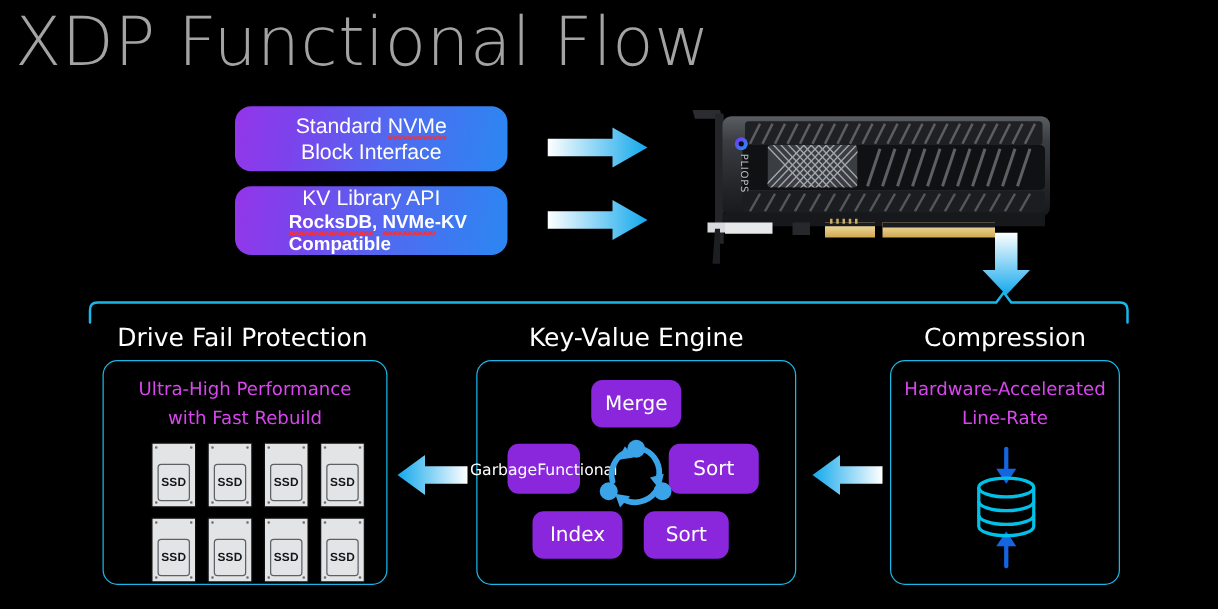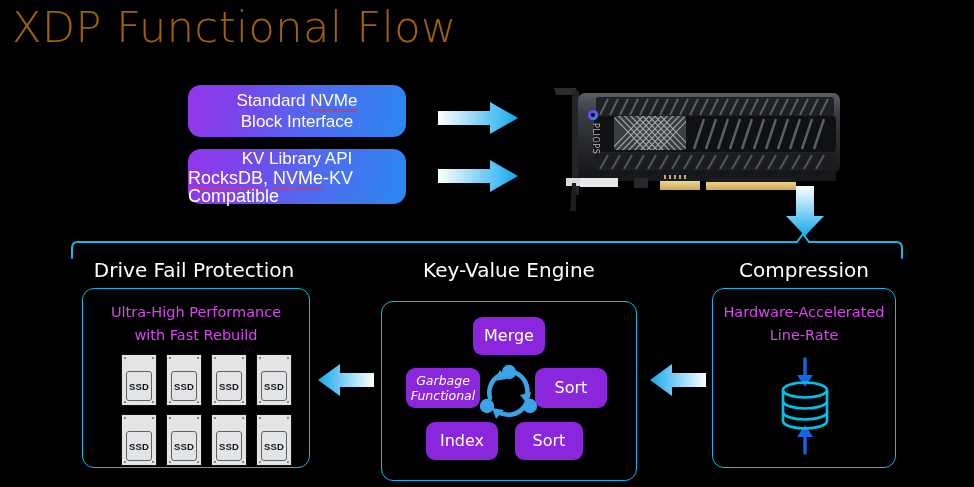--- a/index.html
+++ b/index.html
@@ -1,33 +1,33 @@
 <!DOCTYPE html>
 <html><head>
 <meta charset="utf-8">
 <style>
   html,body{margin:0;padding:0;background:#000;}
   body{width:974px;height:487px;overflow:hidden;font-family:"Liberation Sans",sans-serif;}
   #stage{position:relative;width:974px;height:487px;background:#000;}
 
   .pagetitle{
     position:absolute;left:12px;top:2px;
-    font-size:43px;letter-spacing:.5px;color:#a16207;font-weight:300;
+    font-size:54px;letter-spacing:.5px;color:#a3a3a3;font-weight:300;
     font-family:"DejaVu Sans","Liberation Sans",sans-serif;
   }
 
   
   .ifbox{
     position:absolute;border-radius:13px;
     background:linear-gradient(100deg,#9436ea 0%,#7b43ec 22%,#4f6bf0 58%,#2b87f2 100%);
     display:flex;flex-direction:column;align-items:center;justify-content:center;
     color:#fff;box-sizing:border-box;
   }
   .ifbox .l1{font-size:17px;line-height:21px;font-weight:400;}
-  .ifbox .l2{font-size:18px;line-height:18px;font-weight:400;}
+  .ifbox .l2{font-size:15px;line-height:18px;font-weight:700;padding-left:43px;}
   .sq{ text-decoration:none;
        background-image:linear-gradient(45deg,transparent 40%,#ff2d2d 40%,#ff2d2d 60%,transparent 60%),
                         linear-gradient(-45deg,transparent 40%,#ff2d2d 40%,#ff2d2d 60%,transparent 60%);
        background-size:4px 3px;background-repeat:repeat-x;background-position:0 100%;
        padding-bottom:2px;}
 
   
   .arrowR,.arrowL{position:absolute;}
   .arrowD{position:absolute;}
 
@@ -367,24 +367,24 @@
   <svg class="arrowL" style="left:316px;top:362px;" width="60" height="36" viewBox="0 0 60 36">
     <defs>
         <linearGradient id="gL" x1="1" y1="0" x2="0" y2="0">
       <stop offset="0" stop-color="#ffffff"></stop>
           <stop offset="1" stop-color="#12a8ec"></stop>
         </linearGradient>
       </defs>
     <path d="M58,11 L24,11 L24,2 L2,18 L24,34 L24,25 L58,25 Z" fill="url(#gL)"></path>
   </svg>
 
-  <div class="panel" style="left:381px;top:301px;width:256px;height:180px;">
+  <div class="panel" style="left:381px;top:288px;width:256px;height:180px;">
     <div class="pill" style="left:91px;top:15px;width:72px;height:38px;">Merge</div>
 
-    <div class="pill small" style="left:24px;top:66px;width:74px;height:40px;flex-direction:column;font-style:italic;">
+    <div class="pill small" style="left:24px;top:66px;width:58px;height:40px;flex-direction:row;">
       <span>Garbage</span>
       <span>Functional</span>
     </div>
 
     <div class="pill" style="left:153px;top:66px;width:72px;height:40px;">Sort</div>
 
     <div class="pill" style="left:44px;top:120px;width:72px;height:38px;">Index</div>
 
     <div class="pill" style="left:133px;top:120px;width:68px;height:38px;">Sort</div>
 

